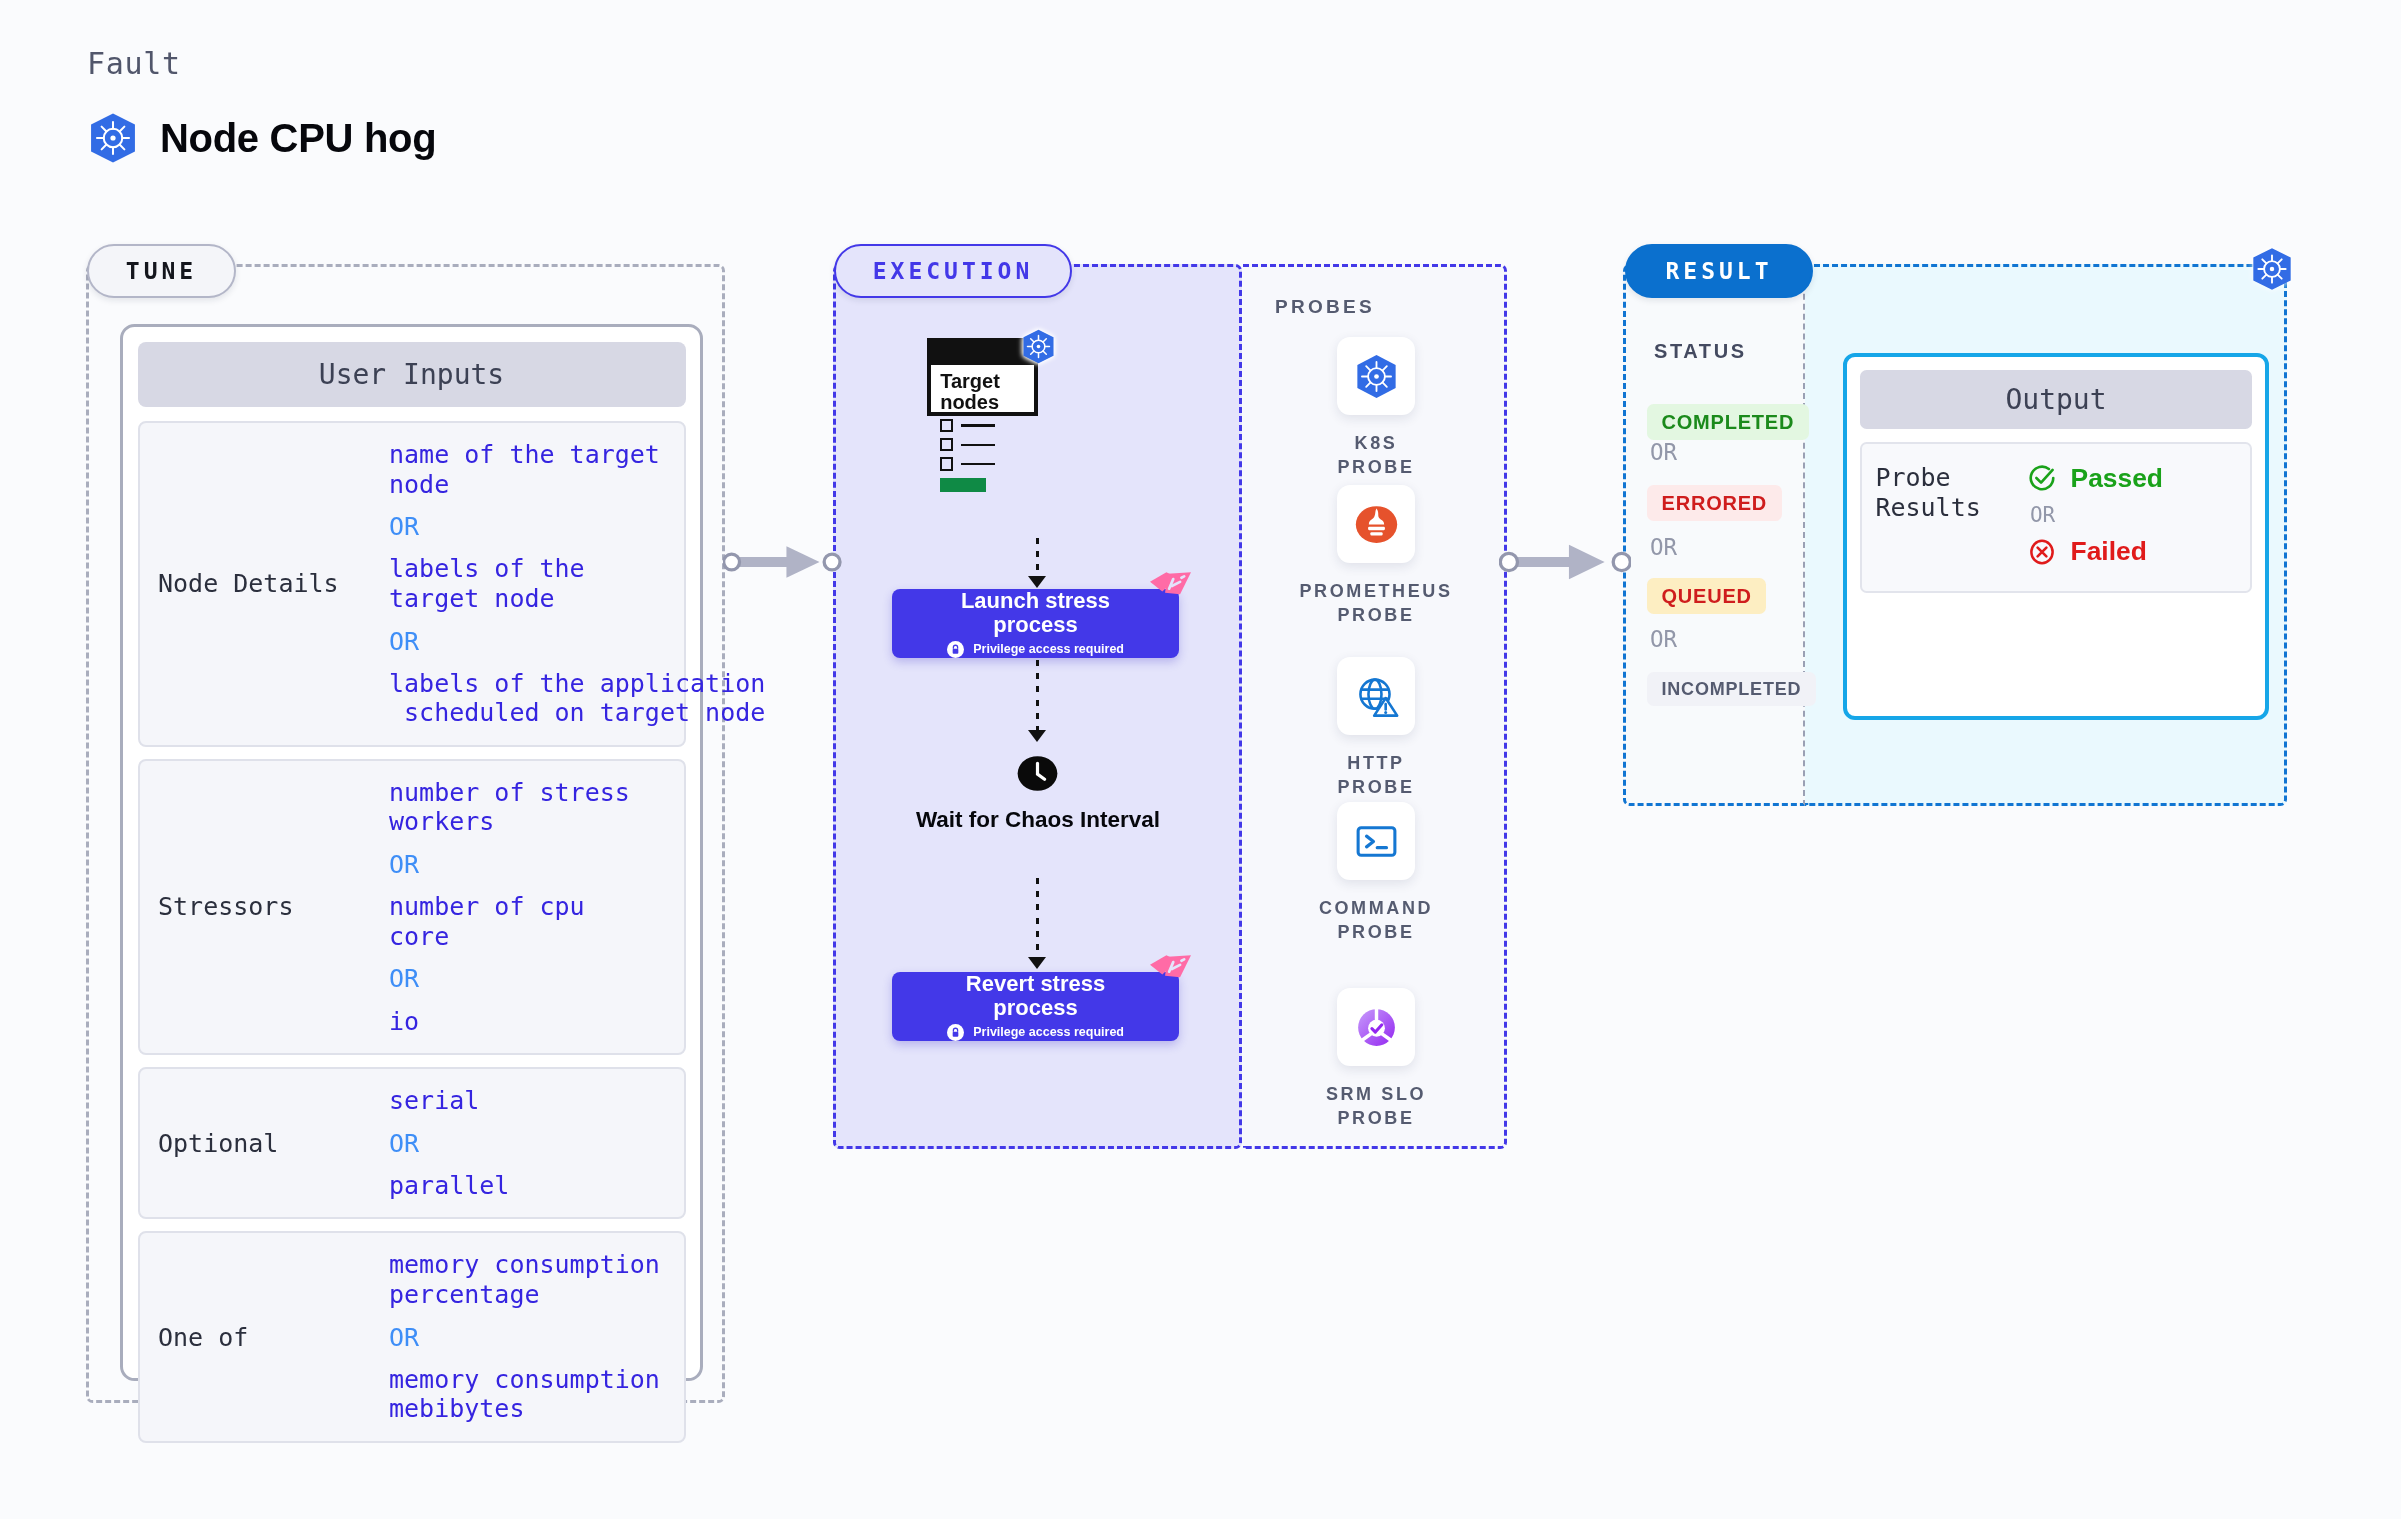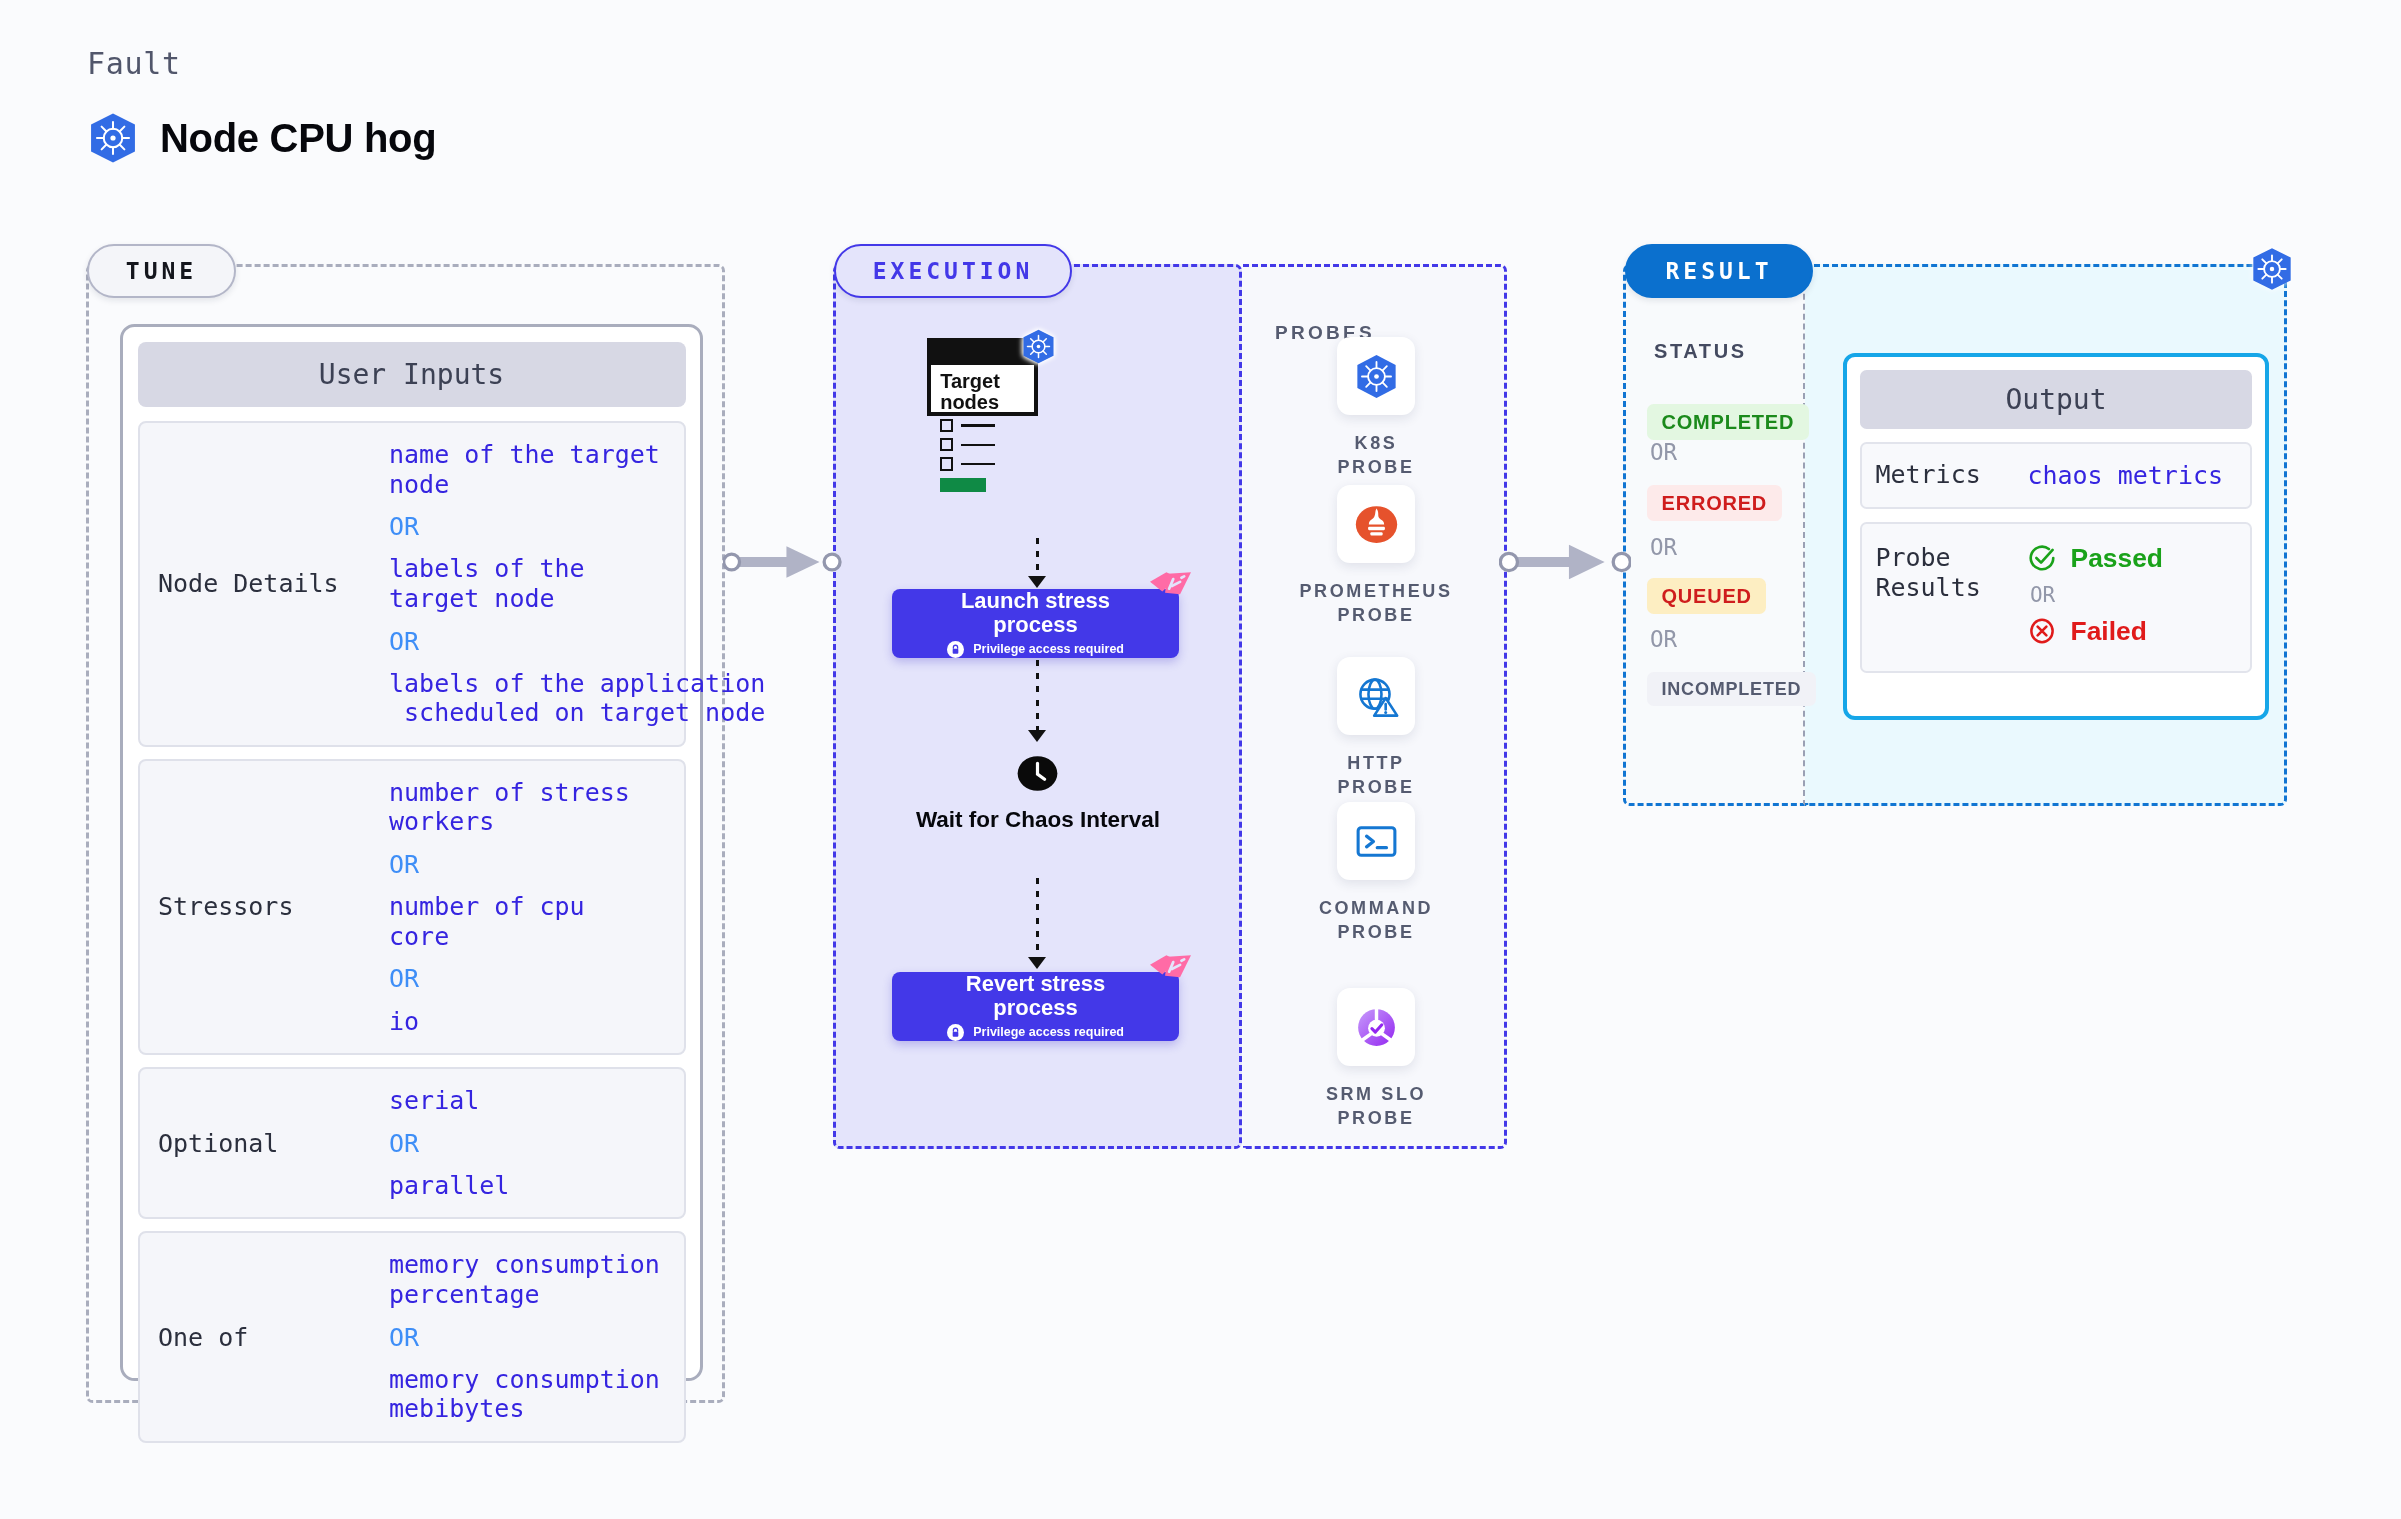--- a/index.html
+++ b/index.html
@@ -105,21 +105,21 @@
   .proc-title { font-size: 22px; font-weight: 700; line-height: 1.1; text-align: center; }
   .proc-sub { display: flex; align-items: center; gap: 9.2px; margin-top: 3.3px; }
   .proc-sub-txt { font-size: 12.5px; font-weight: 600; }
   .lock-dot { width: 17px; height: 17px; }
   .harness-badge { position: absolute; right: -12px; top: -17px; width: 41px; height: 32px; }
   .clock { position: absolute; left: 184px; top: 325px; width: 41px; height: 41px; }
 
   
   .probes-hd {
     position: absolute; left: 1275px; top: 296px;
-    font-size: 19px; font-weight: 700; color: #555b70; letter-spacing: 3.3px; margin-top: 26px;
+    font-size: 19px; font-weight: 700; color: #555b70; letter-spacing: 3.3px;
   }
   .probe { position: absolute; left: 1314px; width: 124px; display: flex;
            flex-direction: column; align-items: center; }
   .probe-tile {
     width: 78px; height: 78px; background: #fff; border-radius: 13.2px;
     display: flex; align-items: center; justify-content: center;
     box-shadow: 0 3.3px 10.6px rgba(30,40,80,.10);
   }
   .probe-label {
     margin-top: 16px; font-size: 18px; font-weight: 700; color: #555b70;
@@ -443,24 +443,20 @@
     <g fill="none" stroke="#fff" stroke-width="2.6" stroke-linecap="round">
       <circle cx="32" cy="32" r="11"></circle>
         <circle cx="32" cy="32" r="3.1" fill="#fff" stroke="none"></circle>
       <path d="M32 13v8M32 43v8M13 32h8M43 32h8M18.5 18.5l5.7 5.7M39.8 39.8l5.7 5.7M45.5 18.5l-5.7 5.7M24.2 39.8l-5.7 5.7"></path>
     </g>
   </svg>
 
   <div class="out-card">
     <div class="out-title">Output</div>
 
-    <div class="out-row">
-      <div class="out-label">Metrics</div>
-      <div class="out-metric">chaos metrics</div>
-    </div>
 
     <div class="out-row" style="align-items:flex-start; padding-top:18.5px; padding-bottom:24px;">
       <div class="out-label">Probe
 Results</div>
       <div class="pr-stack">
         <div class="pr-line">
           <svg width="30" height="30" viewBox="0 0 48 48">
             <path d="M42 24a18 18 0 1 1-7-14.3" fill="none" stroke="#1aa21a" stroke-width="4.2" stroke-linecap="round"></path>
             <path d="M15 24l7.5 7.5L41 11" fill="none" stroke="#1aa21a" stroke-width="4.2" stroke-linecap="round" stroke-linejoin="round"></path>
           </svg>

